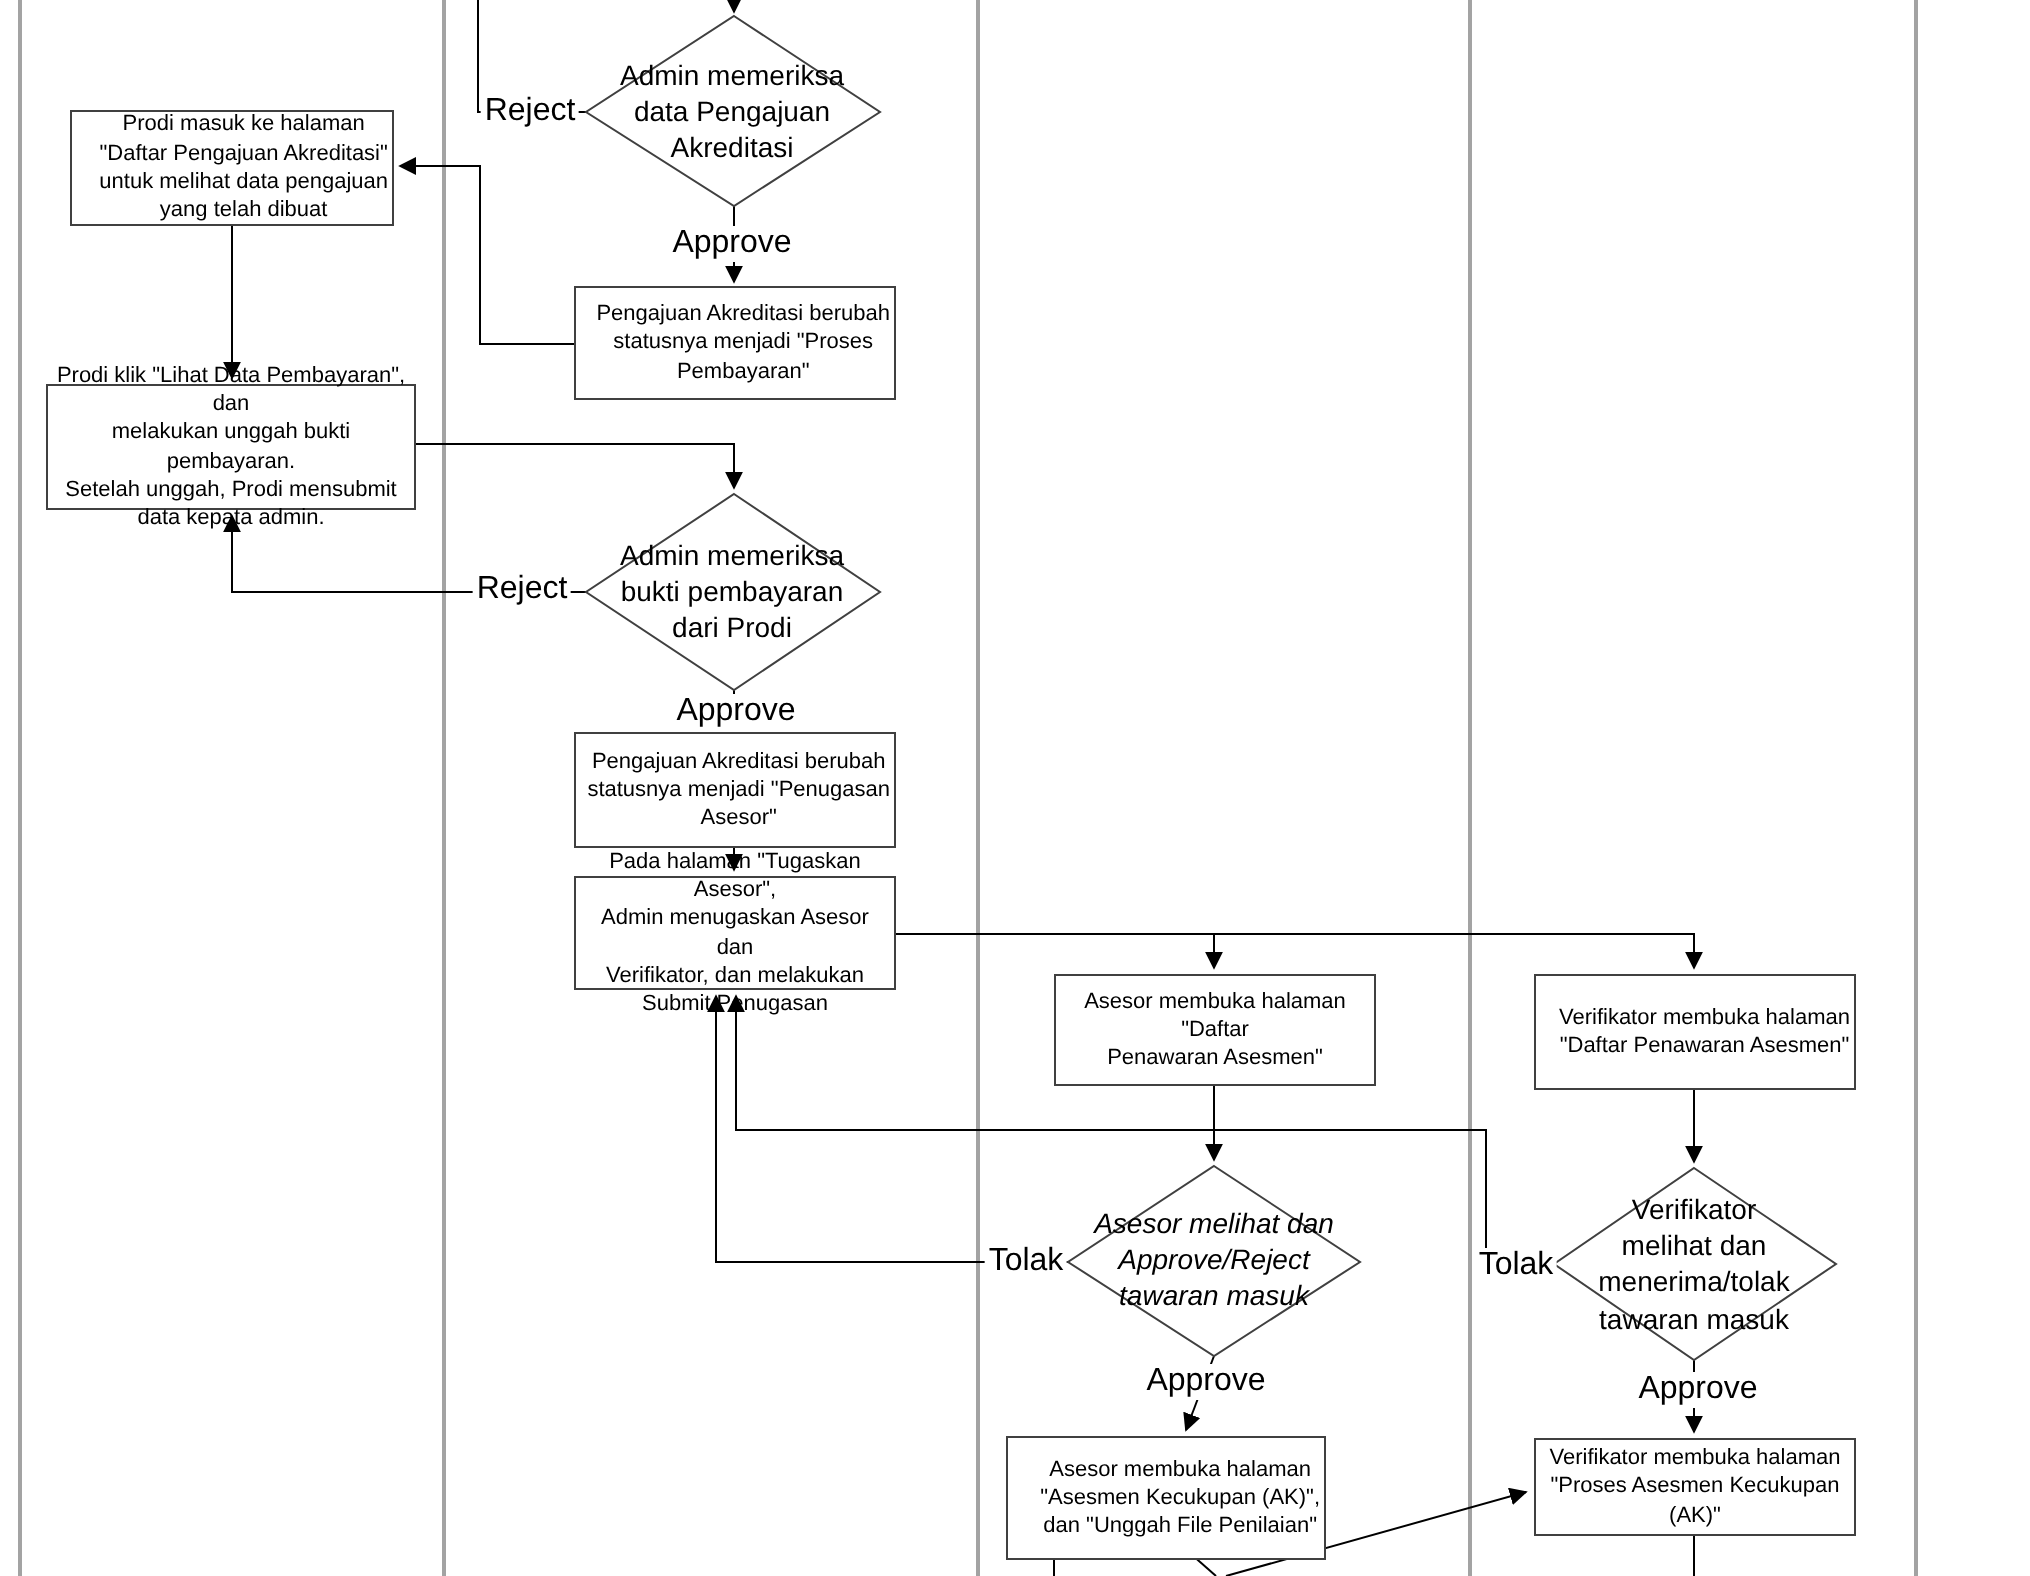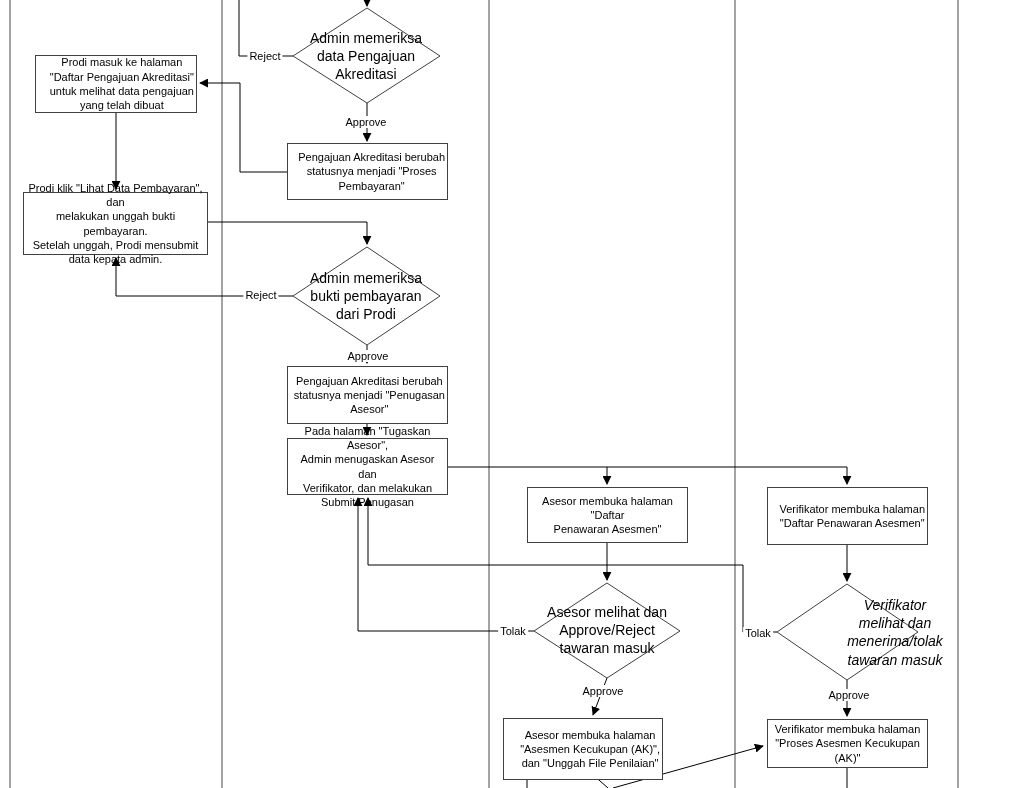--- a/index.html
+++ b/index.html
@@ -14,21 +14,21 @@
     display:flex;align-items:center;justify-content:flex-end;
     text-align:center;font-size:11px;line-height:1.3;padding:2px;
   }
   .node span{white-space:pre-line;}
   .dlabel{
     position:absolute;transform:translate(-50%,-50%);
     text-align:center;font-size:14px;line-height:1.3;white-space:pre-line;
   }
   .elabel{
     position:absolute;transform:translate(-50%,-50%);
-    font-size:11px;background:#ffffff;padding:0 2px;white-space:nowrap;
+    font-size:16px;background:#ffffff;padding:0 2px;white-space:nowrap;
   }
 </style>
 </head>
 <body>
 
 <div class="canvas">
 
   <svg class="layer" width="1015" height="788" viewBox="0 0 1015 788">
     <defs>
       <marker id="arr" viewBox="0 0 10 10" refX="9" refY="5" markerWidth="9" markerHeight="9" orient="auto-start-reverse">
@@ -130,25 +130,25 @@
 "Proses Asesmen Kecukupan (AK)"</span>
   </div>
 
   <div class="dlabel" style="left:366px;top:56px;width:160px;">Admin memeriksa
 data Pengajuan Akreditasi</div>
 
   <div class="dlabel" style="left:366px;top:296px;width:120px;">Admin memeriksa
 bukti pembayaran
 dari Prodi</div>
 
-  <div class="dlabel" style="left:607px;top:630px;width:130px;">Asesor melihat dan
+  <div class="dlabel" style="left:607px;top:630px;width:130px;font-style:italic;">Asesor melihat dan
 Approve/Reject
 tawaran masuk</div>
 
-  <div class="dlabel" style="left:895px;top:632px;width:170px;font-style:italic;">Verifikator
+  <div class="dlabel" style="left:847px;top:632px;width:170px;">Verifikator
 melihat dan menerima/tolak
 tawaran masuk</div>
 
   <div class="elabel" style="left:265px;top:56px;">Reject</div>
 
   <div class="elabel" style="left:366px;top:122px;">Approve</div>
 
   <div class="elabel" style="left:261px;top:295px;">Reject</div>
 
   <div class="elabel" style="left:368px;top:356px;">Approve</div>

